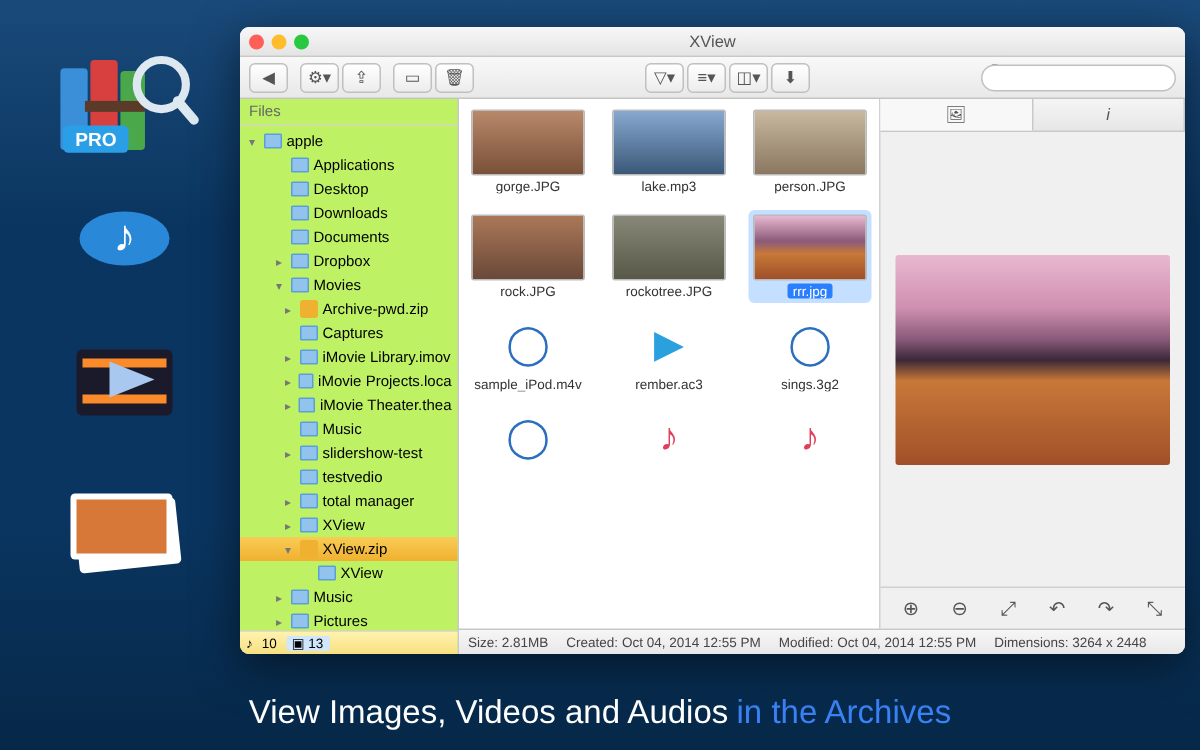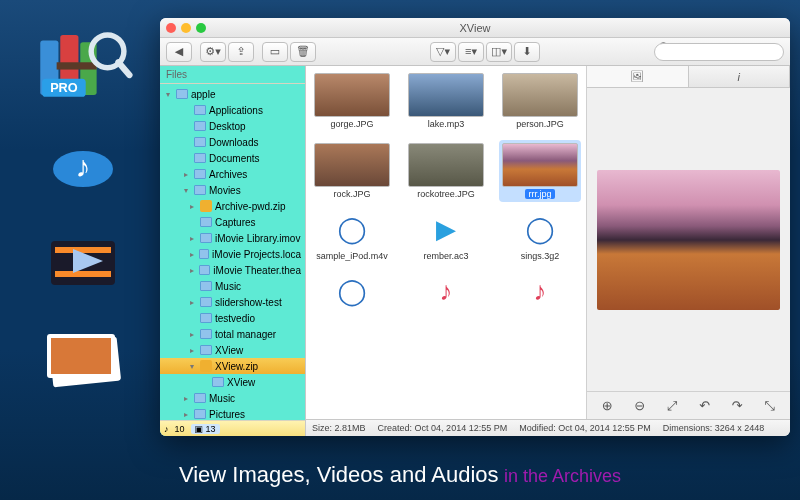--- a/index.html
+++ b/index.html
@@ -1,38 +1,38 @@
 <!DOCTYPE html>
 <html><head>
 <meta charset="utf-8">
 <style>
 * { margin: 0; padding: 0; box-sizing: border-box; font-family: -apple-system, "Helvetica Neue", Arial, sans-serif; }
 body { width: 800px; height: 500px; overflow: hidden; background: linear-gradient(180deg, #1a4a7a 0%, #0a3560 30%, #0a3560 70%, #062848 100%); position: relative; }
 .promo-sidebar { position: absolute; left: 8px; top: 25px; width: 150px; display: flex; flex-direction: column; align-items: center; gap: 18px; }
-.promo-icon { width: 100px; height: 80px; display: flex; align-items: center; justify-content: center; }
+.promo-icon { width: 100px; height: 80px; display: flex; align-items: flex-start; justify-content: center; }
 .tagline { position: absolute; bottom: 12px; left: 0; right: 0; text-align: center; font-family: Georgia, serif; font-size: 22px; color: #fff; }
-.tagline .accent { color: #a21caf; font-size: 18px; }
+.tagline .accent { color: #3b82f6; font-size: 22px; }
 
 .window { position: absolute; left: 160px; top: 18px; width: 630px; height: 418px; background: #eceff1; border-radius: 6px; box-shadow: 0 8px 30px rgba(0,0,0,.5); display: flex; flex-direction: column; overflow: hidden; }
 .titlebar { height: 20px; background: linear-gradient(#f7f7f7,#e4e4e4); border-bottom: 1px solid #c8c8c8; display: flex; align-items: center; padding: 0 6px; position: relative; }
 .traffic { display: flex; gap: 5px; }
 .traffic span { width: 10px; height: 10px; border-radius: 50%; display: inline-block; }
 .tl-close { background: #ff5f57; } .tl-min { background: #ffbd2e; } .tl-max { background: #28c940; }
 .title { position: absolute; left: 0; right: 0; text-align: center; font-size: 11px; color: #555; }
 
 .toolbar { height: 28px; background: linear-gradient(#f9f9f9,#e8e8e8); border-bottom: 1px solid #c4c4c4; display: flex; align-items: center; padding: 0 6px; gap: 8px; }
 .tool-btn { height: 20px; min-width: 26px; background: linear-gradient(#fff,#ececec); border: 1px solid #c0c0c0; border-radius: 4px; display: inline-flex; align-items: center; justify-content: center; font-size: 11px; color: #555; cursor: pointer; }
 .tool-group { display: flex; gap: 2px; }
 .tool-spacer { flex: 1; }
 .search-field { width: 130px; height: 18px; border: 1px solid #c0c0c0; border-radius: 9px; background: #fff; font-size: 10px; padding: 0 6px 0 18px; position: relative; }
 .search-wrap { position: relative; }
 .search-wrap::before { content: "🔍"; position: absolute; left: 5px; top: 0px; font-size: 10px; color: #888; }
 
 .body { flex: 1; display: flex; min-height: 0; }
-.sidebar { width: 146px; background: #5eead4; border-right: 1px solid #c8c8c8; display: flex; flex-direction: column; }
+.sidebar { width: 146px; background: #bef264; border-right: 1px solid #c8c8c8; display: flex; flex-direction: column; }
 .sb-header { font-size: 10px; color: #666; padding: 3px 6px; border-bottom: 1px solid #d8d4c0; }
 .tree { flex: 1; overflow: auto; font-size: 10px; padding: 2px 0; }
 .tree-item { display: flex; align-items: center; padding: 0 4px; height: 16px; white-space: nowrap; cursor: pointer; }
 .indent-0 { padding-left: 6px; } .indent-1 { padding-left: 24px; } .indent-2 { padding-left: 30px; } .indent-3 { padding-left: 42px; }
 .disclosure { width: 8px; display: inline-block; color: #777; font-size: 8px; margin-right: 2px; }
 .folder-icon { width: 12px; height: 10px; background: #91c3ec; border-radius: 1px; display: inline-block; margin-right: 3px; border: 1px solid #5a9fd6; }
 .zip-icon { width: 12px; height: 12px; background: #f0b030; border-radius: 2px; display: inline-block; margin-right: 3px; }
 .tree-item.selected { background: linear-gradient(#f8cc55,#f0b030); }
 .sb-status { height: 16px; background: linear-gradient(#fff3b0,#f8e080); border-top: 1px solid #d8d4c0; display: flex; align-items: center; font-size: 9px; padding: 0 4px; gap: 6px; }
 .sb-status span.img { background: #cfe6fc; padding: 0 4px; border-radius: 2px; }
@@ -177,21 +177,21 @@
             <span>Downloads</span>
           </div>
           <div class="tree-item indent-1">
             <span class="disclosure"></span>
             <span class="folder-icon"></span>
             <span>Documents</span>
           </div>
           <div class="tree-item indent-1">
             <span class="disclosure">▸</span>
             <span class="folder-icon"></span>
-            <span>Archives</span>
+            <span>Dropbox</span>
           </div>
           <div class="tree-item indent-1">
             <span class="disclosure">▾</span>
             <span class="folder-icon"></span>
             <span>Movies</span>
           </div>
           <div class="tree-item indent-2">
             <span class="disclosure">▸</span>
             <span class="zip-icon"></span>
             <span>Archive-pwd.zip</span>

